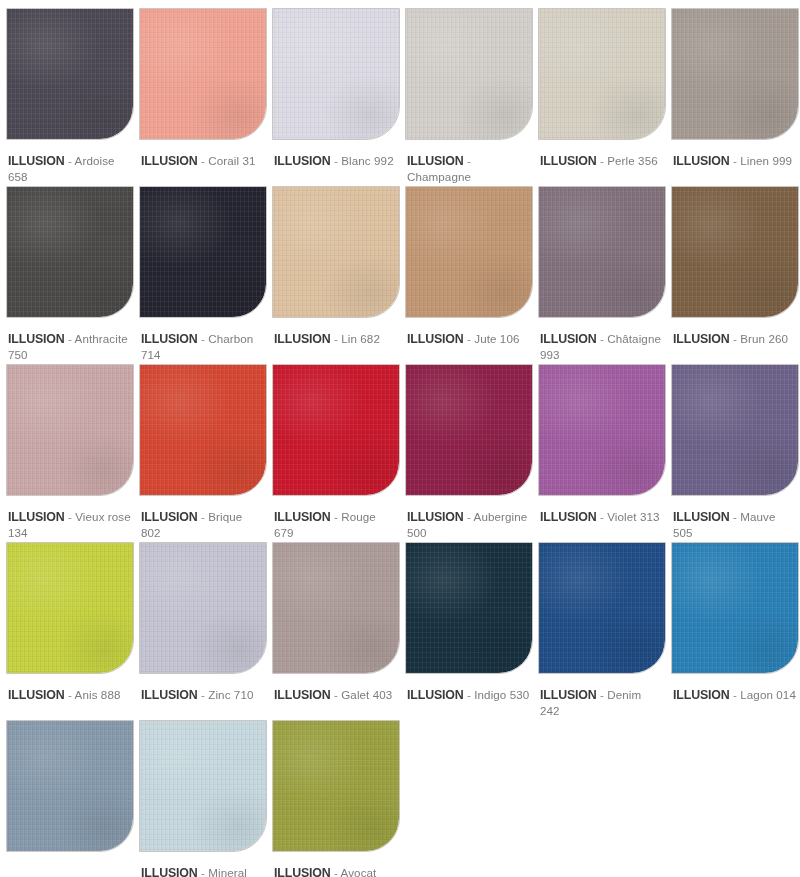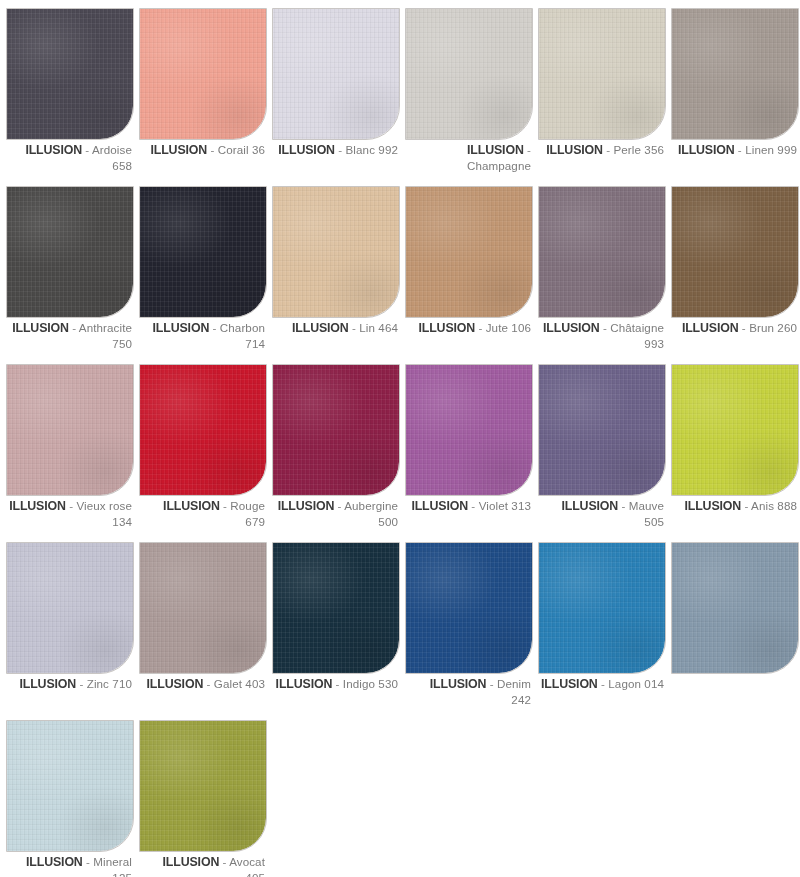--- a/index.html
+++ b/index.html
@@ -52,22 +52,22 @@
   .swatch-chip::after {
     content: "";
     position: absolute;
     inset: 0;
     background:
       radial-gradient(ellipse 70% 55% at 30% 28%, rgba(255,255,255,0.10), rgba(255,255,255,0) 62%),
       radial-gradient(ellipse 60% 50% at 78% 82%, rgba(0,0,0,0.07), rgba(0,0,0,0) 65%);
     pointer-events: none;
   }
   .swatch-label {
-    padding: 2px 2px 0 2px;
-    text-align: right;
+    padding: 13px 2px 0 2px;
+    text-align: left;
     font-size: 11.6px;
     line-height: 16px;
     letter-spacing: 0.1px;
     white-space: normal;
   }
   .brand {
     font-weight: bold;
     color: #3b3b3b;
     font-stretch: condensed;
     letter-spacing: -0.15px;
@@ -80,21 +80,21 @@
 <body>
 
 <div id="catalog">
   <div class="swatch-grid">
       <div class="swatch-cell">
         <div class="swatch-chip" style="background-color: rgb(75, 72, 83);"></div>
         <div class="swatch-label"><span class="brand">ILLUSION</span><span class="sep"> - </span><span class="variant">Ardoise 658</span></div>
       </div>
       <div class="swatch-cell">
         <div class="swatch-chip" style="background-color: rgb(240, 162, 146);"></div>
-        <div class="swatch-label"><span class="brand">ILLUSION</span><span class="sep"> - </span><span class="variant">Corail 36</span></div>
+        <div class="swatch-label"><span class="brand">ILLUSION</span><span class="sep"> - </span><span class="variant">Corail 31</span></div>
       </div>
       <div class="swatch-cell">
         <div class="swatch-chip" style="background-color: rgb(220, 218, 228);"></div>
         <div class="swatch-label"><span class="brand">ILLUSION</span><span class="sep"> - </span><span class="variant">Blanc 992</span></div>
       </div>
       <div class="swatch-cell">
         <div class="swatch-chip" style="background-color: rgb(210, 207, 202);"></div>
         <div class="swatch-label"><span class="brand">ILLUSION</span><span class="sep"> - </span><span class="variant">Champagne</span></div>
       </div>
       <div class="swatch-cell">
@@ -108,37 +108,41 @@
       <div class="swatch-cell">
         <div class="swatch-chip" style="background-color: rgb(74, 73, 72);"></div>
         <div class="swatch-label"><span class="brand">ILLUSION</span><span class="sep"> - </span><span class="variant">Anthracite 750</span></div>
       </div>
       <div class="swatch-cell">
         <div class="swatch-chip" style="background-color: rgb(35, 36, 47);"></div>
         <div class="swatch-label"><span class="brand">ILLUSION</span><span class="sep"> - </span><span class="variant">Charbon 714</span></div>
       </div>
       <div class="swatch-cell">
         <div class="swatch-chip" style="background-color: rgb(221, 193, 160);"></div>
-        <div class="swatch-label"><span class="brand">ILLUSION</span><span class="sep"> - </span><span class="variant">Lin 464</span></div>
+        <div class="swatch-label"><span class="brand">ILLUSION</span><span class="sep"> - </span><span class="variant">Lin 682</span></div>
       </div>
       <div class="swatch-cell">
         <div class="swatch-chip" style="background-color: rgb(193, 150, 114);"></div>
         <div class="swatch-label"><span class="brand">ILLUSION</span><span class="sep"> - </span><span class="variant">Jute 106</span></div>
       </div>
       <div class="swatch-cell">
         <div class="swatch-chip" style="background-color: rgb(128, 112, 124);"></div>
         <div class="swatch-label"><span class="brand">ILLUSION</span><span class="sep"> - </span><span class="variant">Châtaigne 993</span></div>
       </div>
       <div class="swatch-cell">
         <div class="swatch-chip" style="background-color: rgb(124, 97, 69);"></div>
         <div class="swatch-label"><span class="brand">ILLUSION</span><span class="sep"> - </span><span class="variant">Brun 260</span></div>
       </div>
       <div class="swatch-cell">
         <div class="swatch-chip" style="background-color: rgb(201, 167, 168);"></div>
         <div class="swatch-label"><span class="brand">ILLUSION</span><span class="sep"> - </span><span class="variant">Vieux rose 134</span></div>
+      </div>
+      <div class="swatch-cell">
+        <div class="swatch-chip" style="background-color: rgb(212, 70, 49);"></div>
+        <div class="swatch-label"><span class="brand">ILLUSION</span><span class="sep"> - </span><span class="variant">Brique 802</span></div>
       </div>
       <div class="swatch-cell">
         <div class="swatch-chip" style="background-color: rgb(201, 23, 44);"></div>
         <div class="swatch-label"><span class="brand">ILLUSION</span><span class="sep"> - </span><span class="variant">Rouge 679</span></div>
       </div>
       <div class="swatch-cell">
         <div class="swatch-chip" style="background-color: rgb(141, 32, 72);"></div>
         <div class="swatch-label"><span class="brand">ILLUSION</span><span class="sep"> - </span><span class="variant">Aubergine 500</span></div>
       </div>
       <div class="swatch-cell">

